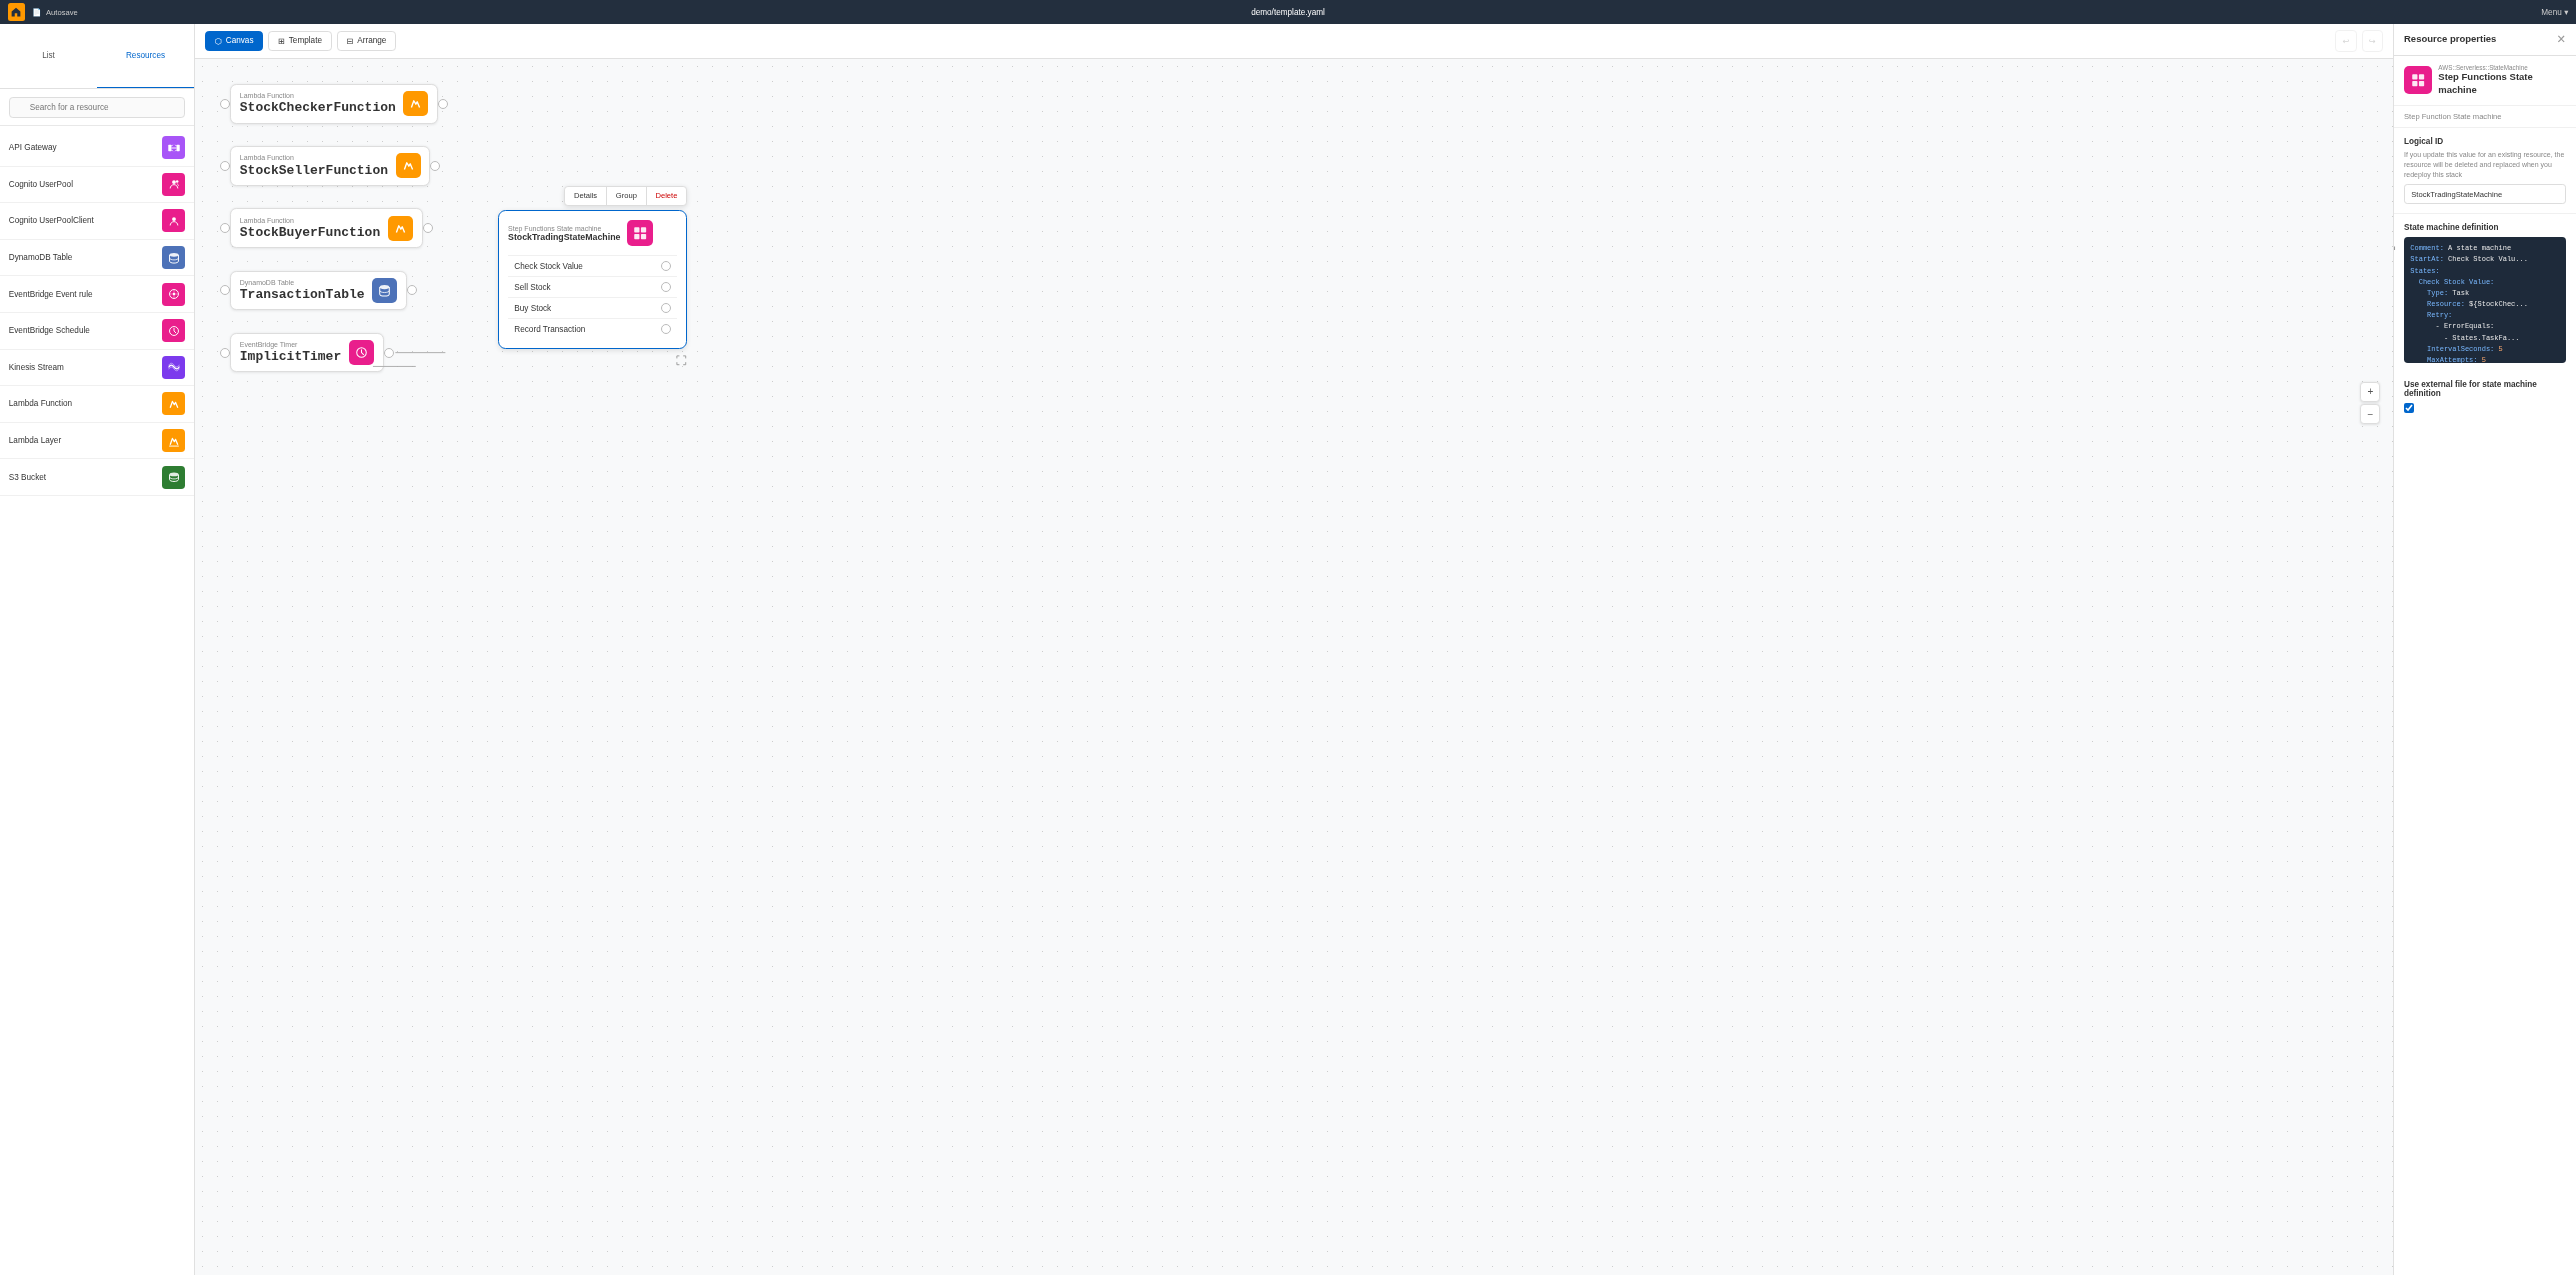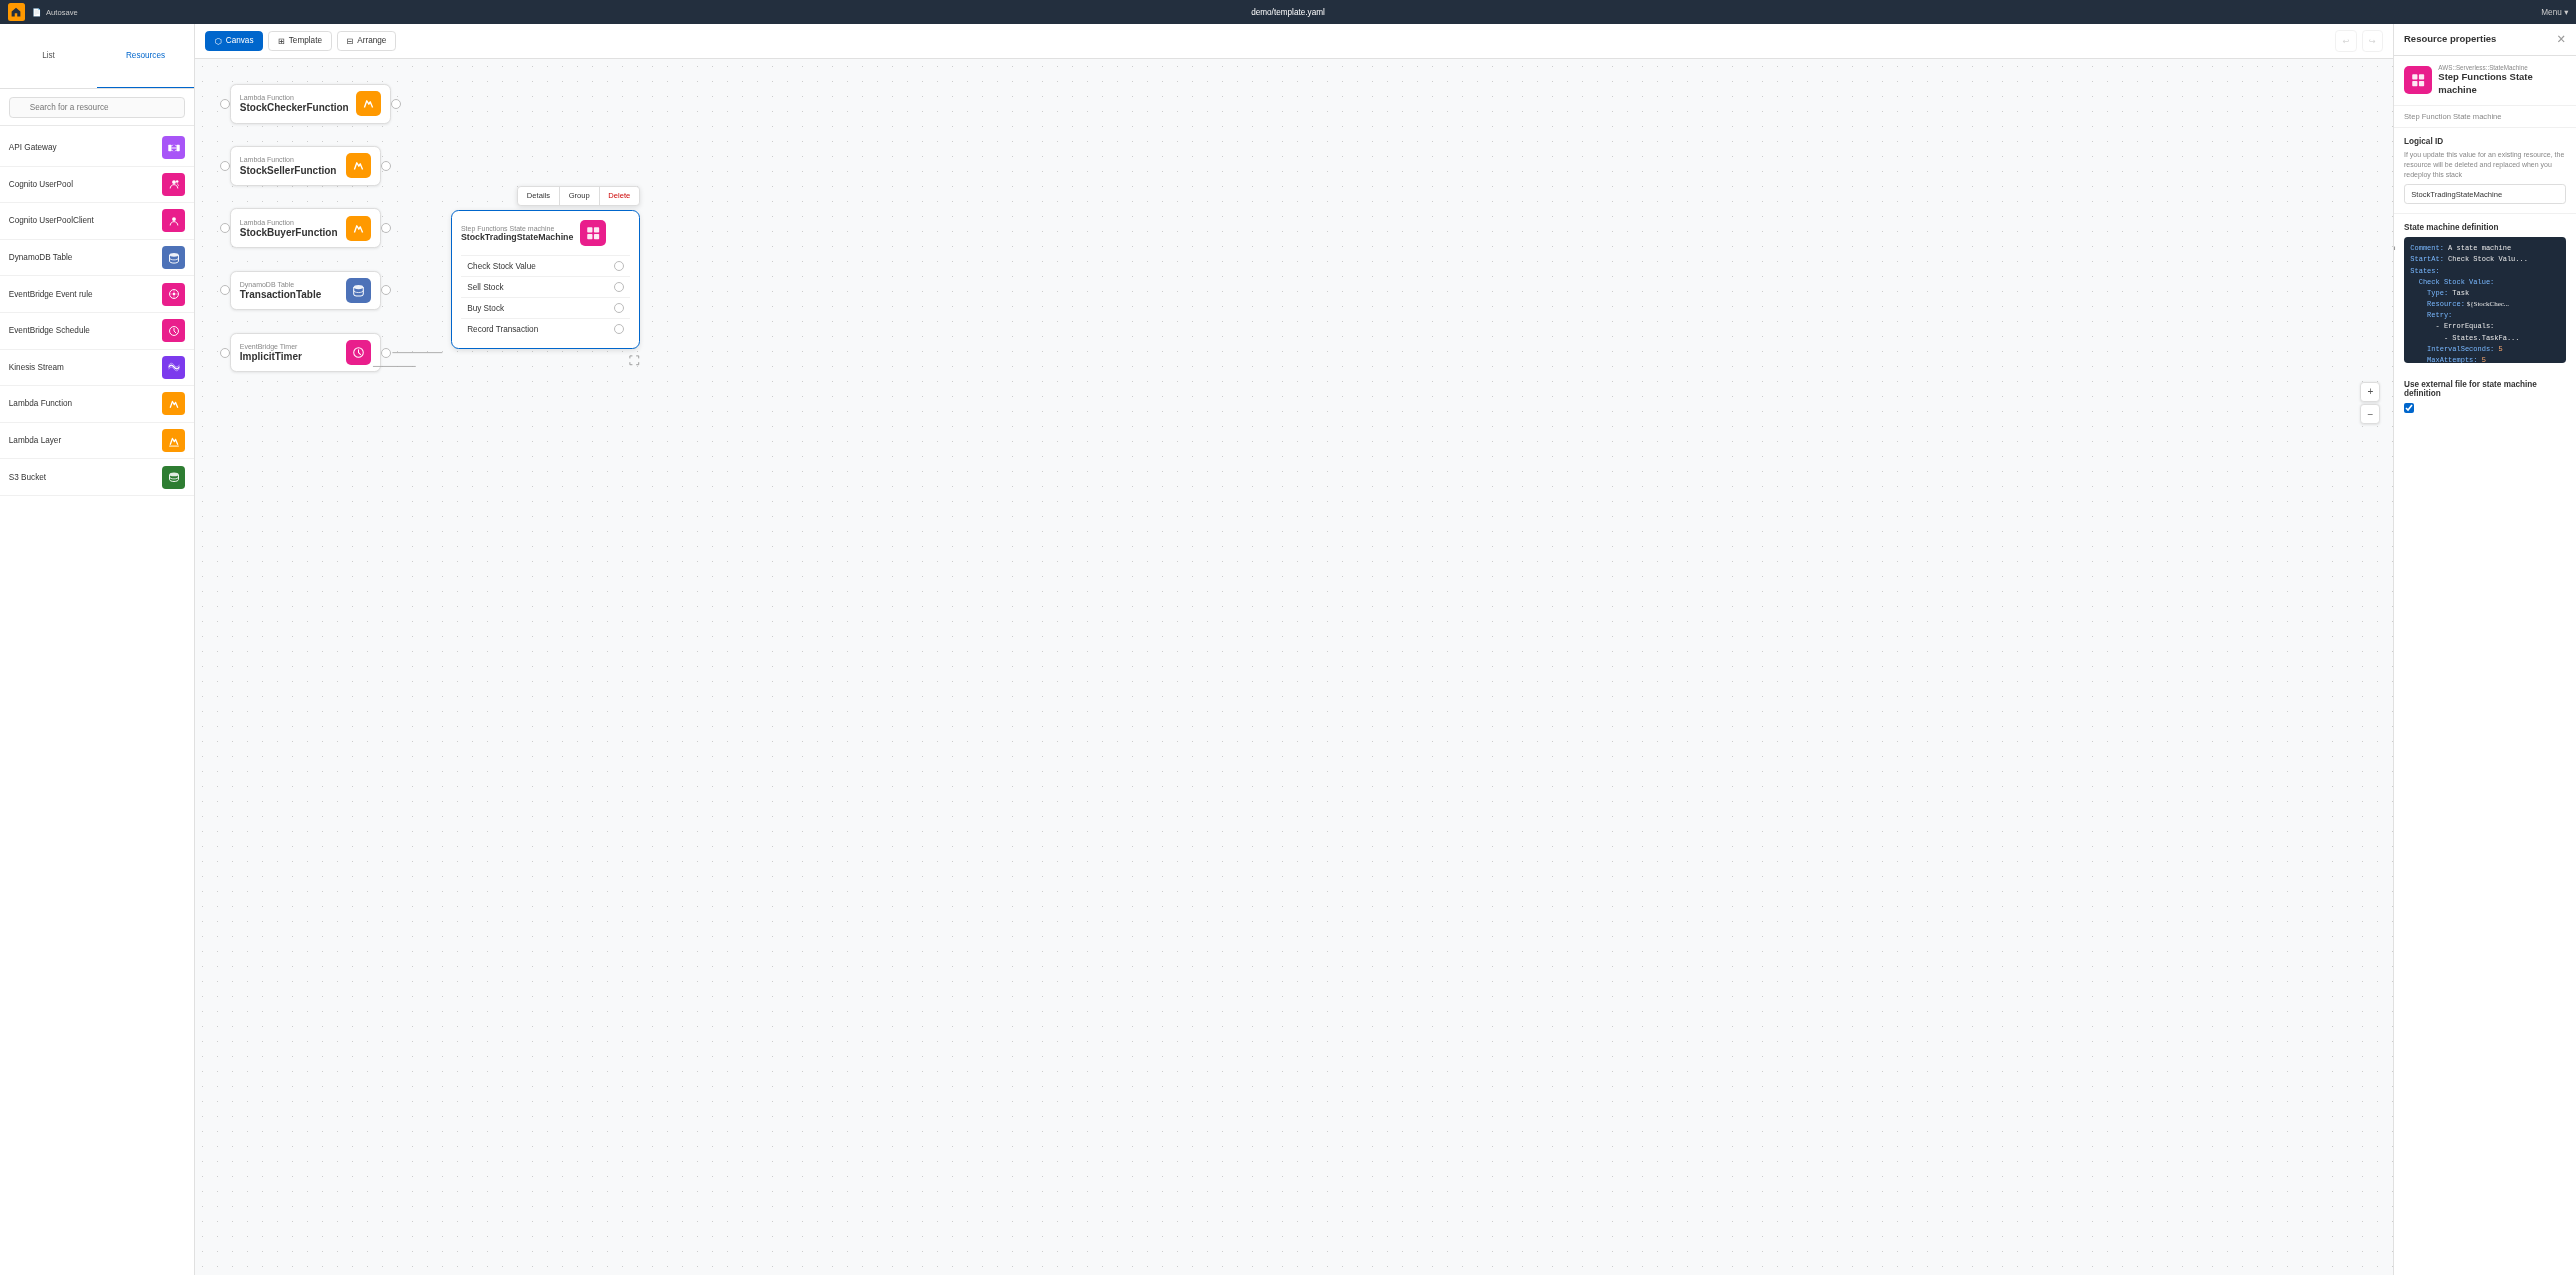--- a/index.html
+++ b/index.html
@@ -43,21 +43,21 @@
 
     
     .canvas-inner { position: relative; padding: 25px; min-width: 567px; min-height: 378px; }
 
     .node-row { display: flex; align-items: center; margin-bottom: 11.3px; gap: 0; }
     .node-connector-left { width: 10px; height: 10px; border: 1.3px solid #bbb; border-radius: 50%; background: #fff; flex-shrink: 0; }
     .node-connector-right { width: 10px; height: 10px; border: 1.3px solid #bbb; border-radius: 50%; background: #fff; flex-shrink: 0; }
     .node-card { background: #fff; border: 0.9px solid #ddd; border-radius: 6.3px; padding: 6.3px 8.8px; display: flex; align-items: center; gap: 7.6px; min-width: 151px; box-shadow: 0 0.6px 2.5px rgba(0,0,0,0.08); }
     .node-text { flex: 1; }
     .node-type { font-size: 7px; color: #888; margin-bottom: 1.3px; }
-    .node-name { font-size: 10px; font-weight: 600; color: #333; }
+    .node-name { font-size: 13px; font-weight: 600; color: #333; font-family: Liberation Mono, monospace; }
     .node-icon { width: 25px; height: 25px; border-radius: 5px; display: flex; align-items: center; justify-content: center; flex-shrink: 0; }
 
     
     .state-machine-card { background: #fff; border: 1.3px solid #0066cc; border-radius: 7.6px; padding: 8.8px; min-width: 189px; position: relative; box-shadow: 0 1.3px 5px rgba(0,0,0,0.1); }
     .sm-header { display: flex; align-items: center; gap: 6.3px; margin-bottom: 8.8px; }
     .sm-type { font-size: 7px; color: #888; }
     .sm-name { font-size: 8.8px; font-weight: 700; color: #333; }
     .sm-icon { width: 26.5px; height: 26.5px; border-radius: 5px; display: flex; align-items: center; justify-content: center; flex-shrink: 0; }
     .sm-state { display: flex; align-items: center; padding: 5px 6.3px; gap: 6.3px; border-top: 0.6px solid #f0f0f0; }
     .sm-state:first-of-type { border-top: none; }
@@ -457,21 +457,21 @@
     <div class="rp-code-section">
       <div class="rp-code-label">State machine definition</div>
       <div style="position:relative;">
         <span style="position:absolute;left:-12.6px;top:6.3px;color:#999;font-size:8.8px;cursor:pointer;">⏸</span>
         <div class="rp-code">
           <div><span style="color:#79b8ff;">Comment:</span><span style="color:#e8e8e8;"> A state machine</span></div>
           <div><span style="color:#79b8ff;">StartAt:</span><span style="color:#e8e8e8;"> Check Stock Valu...</span></div>
           <div><span style="color:#79b8ff;">States:</span></div>
           <div><span style="color:#79b8ff;">&nbsp;&nbsp;Check Stock Value:</span></div>
           <div><span style="color:#79b8ff;">&nbsp;&nbsp;&nbsp;&nbsp;Type:</span><span style="color:#e8e8e8;"> Task</span></div>
-          <div><span style="color:#79b8ff;">&nbsp;&nbsp;&nbsp;&nbsp;Resource:</span><span style="color:#e8e8e8;font-family:Liberation Serif, serif;"> ${StockChec...</span></div>
+          <div><span style="color:#79b8ff;">&nbsp;&nbsp;&nbsp;&nbsp;Resource:</span><span style="color:#e8e8e8;"> ${StockChec...</span></div>
           <div><span style="color:#79b8ff;">&nbsp;&nbsp;&nbsp;&nbsp;Retry:</span></div>
           <div><span style="color:#e8e8e8;">&nbsp;&nbsp;&nbsp;&nbsp;&nbsp;&nbsp;- ErrorEquals:</span></div>
           <div><span style="color:#e8e8e8;">&nbsp;&nbsp;&nbsp;&nbsp;&nbsp;&nbsp;&nbsp;&nbsp;- States.TaskFa...</span></div>
           <div><span style="color:#79b8ff;">&nbsp;&nbsp;&nbsp;&nbsp;IntervalSeconds:</span><span style="color:#ffab70;"> 5</span></div>
           <div><span style="color:#79b8ff;">&nbsp;&nbsp;&nbsp;&nbsp;MaxAttempts:</span><span style="color:#ffab70;"> 5</span></div>
 
         </div>
       </div>
     </div>
 

